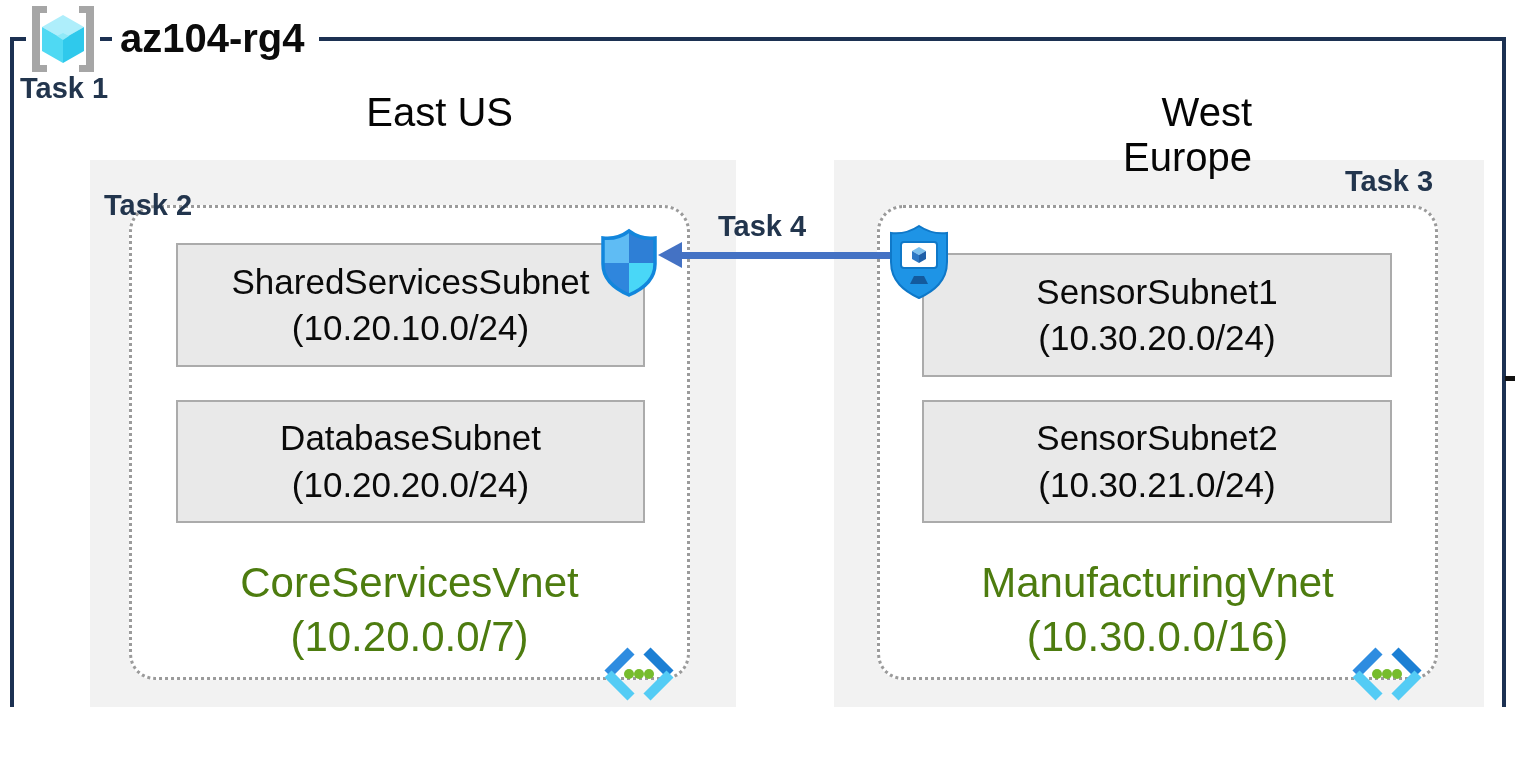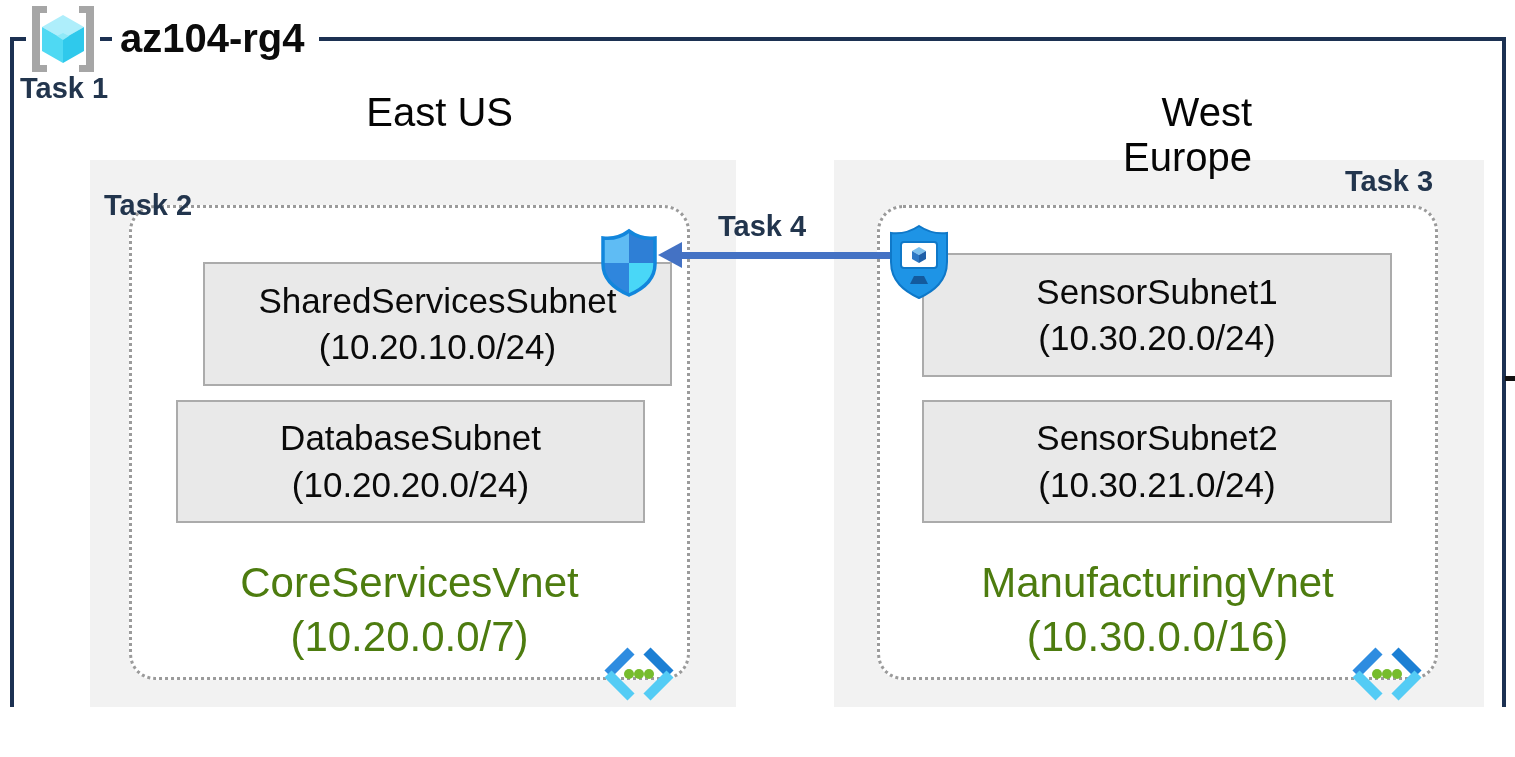--- a/index.html
+++ b/index.html
@@ -27,21 +27,21 @@
   .task3{left:1345px;top:165px;width:100px;}
   .task4{left:718px;top:210px;width:124px;}
   .vnet-box{position:absolute;top:205px;width:561px;height:475px;background:#ffffff;
     border:3px dotted #9b9b9b;border-radius:26px;z-index:2;box-sizing:border-box;}
   .vnet-box.east{left:129px;}
   .vnet-box.west{left:877px;}
   .subnet-box{position:absolute;width:469px;height:124px;background:#e9e9e9;
     border:2px solid #ababab;z-index:3;display:flex;flex-direction:column;
     align-items:center;justify-content:center;text-align:center;box-sizing:border-box;}
   .subnet-box .ln{font-size:35px;line-height:1.32;color:#0a0a0a;}
-  .sb-e1{left:176px;top:262px;margin-left:27px;}
+  .sb-e1{left:176px;top:243px;}
   .sb-e2{left:176px;top:400px;height:123px;}
   .sb-w1{left:922px;top:253px;width:470px;}
   .sb-w2{left:922px;top:400px;width:470px;height:123px;}
   .vnet-label{position:absolute;top:556px;width:561px;text-align:center;z-index:3;}
   .vnet-label .ln{font-size:42px;line-height:1.28;color:#4d7c0f;}
   .vnet-label.east{left:129px;}
   .vnet-label.west{left:877px;}
   .icon{position:absolute;z-index:5;}
   .nsg-icon{left:600px;top:228px;}
   .asg-icon{left:888px;top:224px;}

